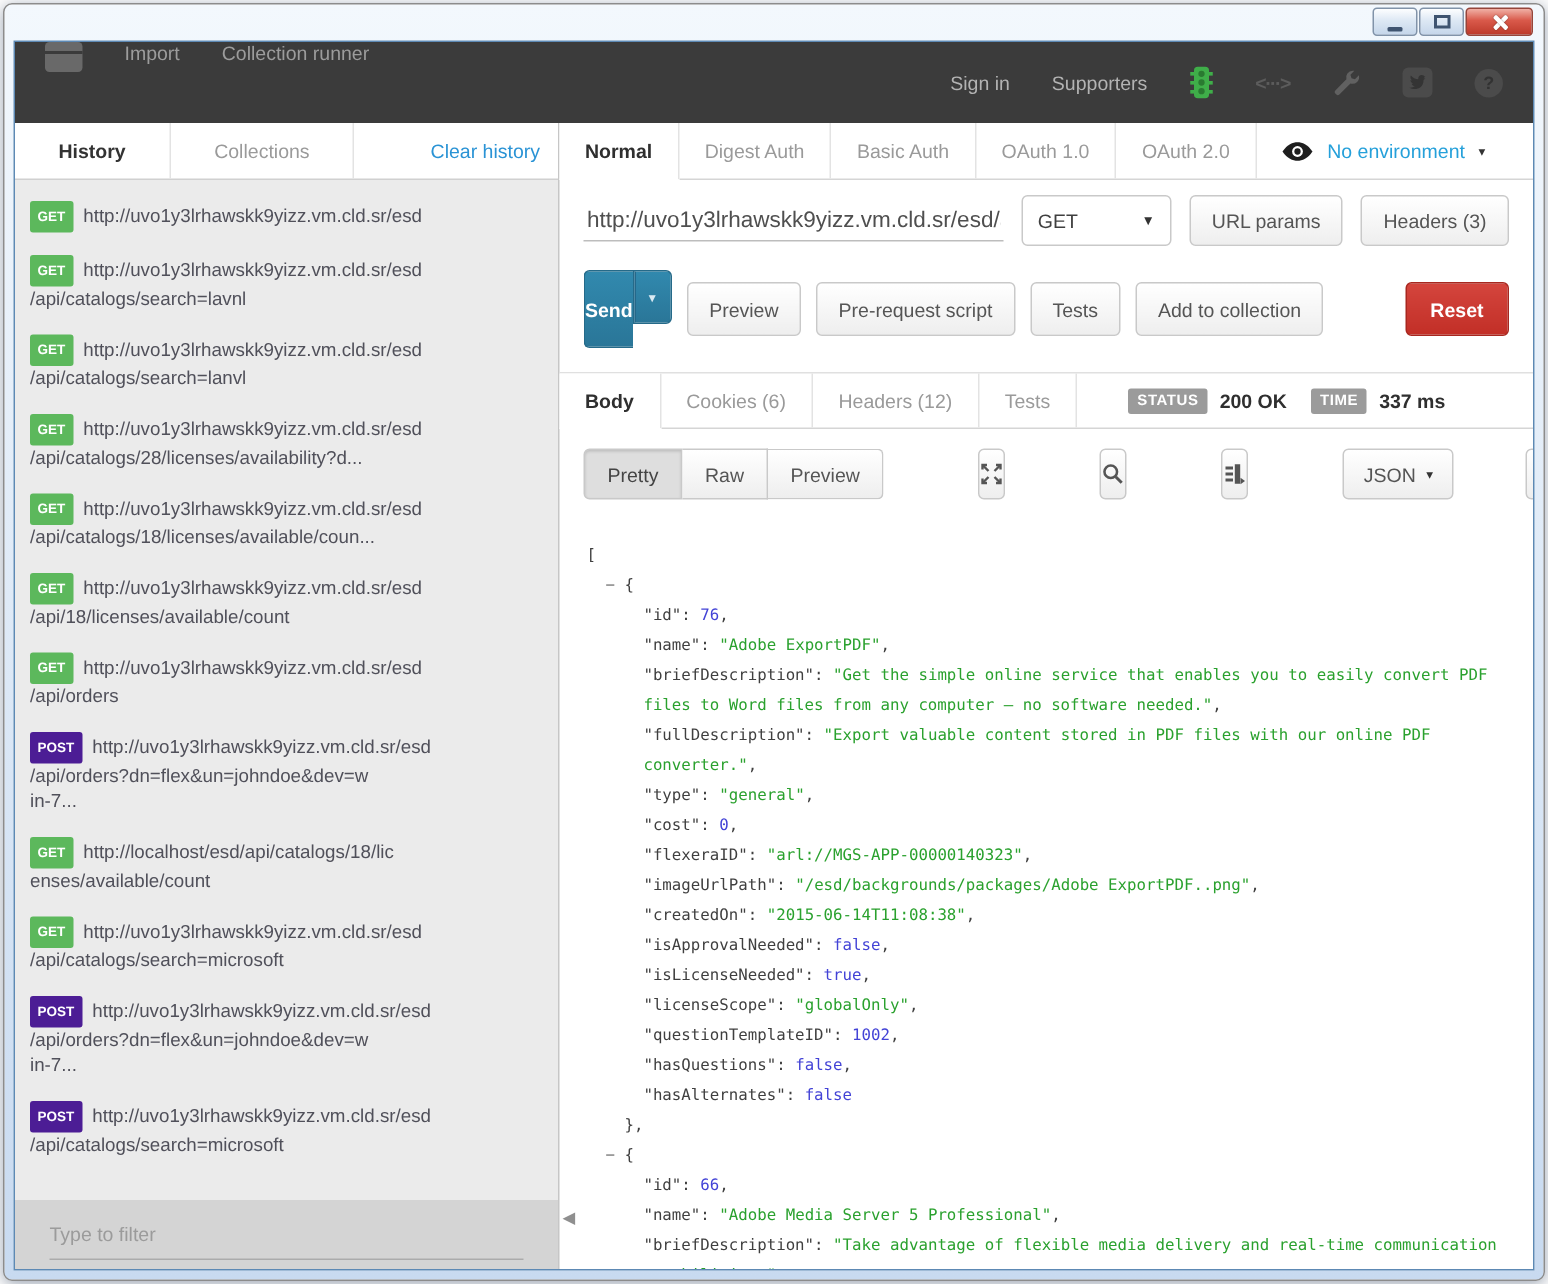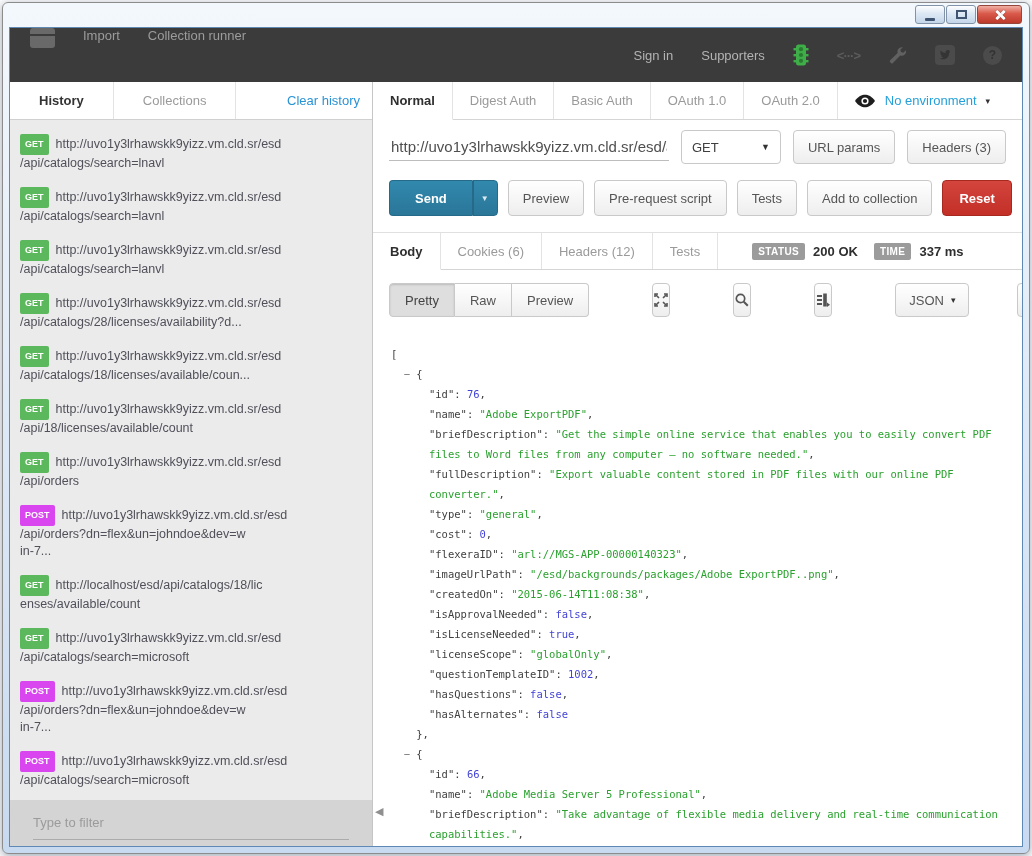--- a/index.html
+++ b/index.html
@@ -49,21 +49,21 @@
   .sb-tabs { height:38px; background:#fff; border-bottom:1px solid #d0d0d0; display:flex; font-size:13px; flex:none; }
   .sb-tab { padding:0 29px; line-height:38px; border-right:1px solid #e3e3e3; }
   .sb-tab.active { font-weight:bold; color:#333; }
   .sb-tab.inactive { color:#9a9a9a; }
   .clear-link { margin-left:auto; color:#2a93d5; line-height:38px; padding-right:12px; font-size:13px; }
   .h-list { flex:1; overflow:hidden; padding:14px 10px 0 10px; }
   .h-item { margin-bottom:15px; font-size:12.5px; color:#50505a; line-height:17px; }
   .h-badge { display:inline-block; font-size:9px; font-weight:bold; color:#fff;
              padding:2px 5px; border-radius:2px; vertical-align:1px; }
   .h-badge.get { background:#5cb85c; }
-  .h-badge.post { background:#d946ef; }
+  .h-badge.post { background:#4c1d95; }
   .h-url { margin-left:7px; white-space:nowrap; }
   .h-more { white-space:nowrap; }
   .sb-filter { height:46px; background:#d4d4d4; padding:6px 23px; flex:none; }
   .sb-filter input { width:100%; height:100%; background:transparent; border:none;
                      border-bottom:1px solid #ababab; font-size:13px; color:#555; outline:none;
                      font-family:"Liberation Sans",sans-serif; }
   .sb-filter input::placeholder { color:#9b9b9b; }
 
   
   .main { flex:1; min-width:0; background:#fff; border-left:1px solid #c6c6c6;
@@ -82,21 +82,21 @@
                color:#4f4f4f; padding:5px 2px; outline:none; font-family:"Liberation Sans",sans-serif; }
   .method-select { width:100px; height:34px; border:1px solid #c9c9c9; border-radius:4px;
                    display:flex; align-items:center; justify-content:space-between; padding:0 10px;
                    font-size:13px; color:#3f3f3f; flex:none; background:#fff; }
   .btn { height:34px; padding:0 14px; border:1px solid #c9c9c9; border-radius:4px;
          background:linear-gradient(#ffffff,#eeeeee); font-size:13px; color:#555;
          display:inline-flex; align-items:center; justify-content:center; flex:none; }
 
   .action-row { display:flex; align-items:center; gap:10px; padding:10px 16px 12px; flex:none; }
   .send-group { display:flex; }
-  .send-main { height:36px; padding:0 25px; background:linear-gradient(#3189ae,#2a7698);
+  .send-main { height:52px; padding:0 0; background:linear-gradient(#3189ae,#2a7698);
                border:1px solid #256a89; border-right:none; border-radius:4px 0 0 4px; color:#fff;
                font-weight:bold; font-size:13px; display:flex; align-items:center; }
   .send-caret { width:26px; height:36px; background:linear-gradient(#3189ae,#2a7698);
                 border:1px solid #256a89; box-shadow:inset 1px 0 0 #25688a;
                 border-radius:0 4px 4px 0; display:flex; align-items:center; justify-content:center;
                 color:#d9eaf3; font-size:8px; }
   .btn.tall { height:36px; }
   .reset-btn { margin-left:auto; height:36px; padding:0 16px; background:linear-gradient(#d4453d,#c22f27);
                border:1px solid #a8271f; border-radius:4px; color:#fff; font-weight:bold; font-size:13px;
                display:flex; align-items:center; }
@@ -187,21 +187,21 @@
 
     <div class="main-row">
 
       <div class="sidebar">
         <div class="sb-tabs">
           <span class="sb-tab active">History</span>
           <span class="sb-tab inactive">Collections</span>
           <span class="clear-link">Clear history</span>
         </div>
         <div class="h-list">
-            <div class="h-item"><span class="h-badge get">GET</span><span class="h-url">http://uvo1y3lrhawskk9yizz.vm.cld.sr/esd</span><div class="h-more">/api/catalogs/search=lnavl</div></div>
+            <div class="h-item"><span class="h-badge get">GET</span><span class="h-url">http://uvo1y3lrhawskk9yizz.vm.cld.sr/esd</span></div>
             <div class="h-item"><span class="h-badge get">GET</span><span class="h-url">http://uvo1y3lrhawskk9yizz.vm.cld.sr/esd</span><div class="h-more">/api/catalogs/search=lavnl</div></div>
             <div class="h-item"><span class="h-badge get">GET</span><span class="h-url">http://uvo1y3lrhawskk9yizz.vm.cld.sr/esd</span><div class="h-more">/api/catalogs/search=lanvl</div></div>
             <div class="h-item"><span class="h-badge get">GET</span><span class="h-url">http://uvo1y3lrhawskk9yizz.vm.cld.sr/esd</span><div class="h-more">/api/catalogs/28/licenses/availability?d...</div></div>
             <div class="h-item"><span class="h-badge get">GET</span><span class="h-url">http://uvo1y3lrhawskk9yizz.vm.cld.sr/esd</span><div class="h-more">/api/catalogs/18/licenses/available/coun...</div></div>
             <div class="h-item"><span class="h-badge get">GET</span><span class="h-url">http://uvo1y3lrhawskk9yizz.vm.cld.sr/esd</span><div class="h-more">/api/18/licenses/available/count</div></div>
             <div class="h-item"><span class="h-badge get">GET</span><span class="h-url">http://uvo1y3lrhawskk9yizz.vm.cld.sr/esd</span><div class="h-more">/api/orders</div></div>
             <div class="h-item"><span class="h-badge post">POST</span><span class="h-url">http://uvo1y3lrhawskk9yizz.vm.cld.sr/esd</span><div class="h-more">/api/orders?dn=flex&amp;un=johndoe&amp;dev=w</div><div class="h-more">in-7...</div></div>
             <div class="h-item"><span class="h-badge get">GET</span><span class="h-url">http://localhost/esd/api/catalogs/18/lic</span><div class="h-more">enses/available/count</div></div>
             <div class="h-item"><span class="h-badge get">GET</span><span class="h-url">http://uvo1y3lrhawskk9yizz.vm.cld.sr/esd</span><div class="h-more">/api/catalogs/search=microsoft</div></div>
             <div class="h-item"><span class="h-badge post">POST</span><span class="h-url">http://uvo1y3lrhawskk9yizz.vm.cld.sr/esd</span><div class="h-more">/api/orders?dn=flex&amp;un=johndoe&amp;dev=w</div><div class="h-more">in-7...</div></div>

